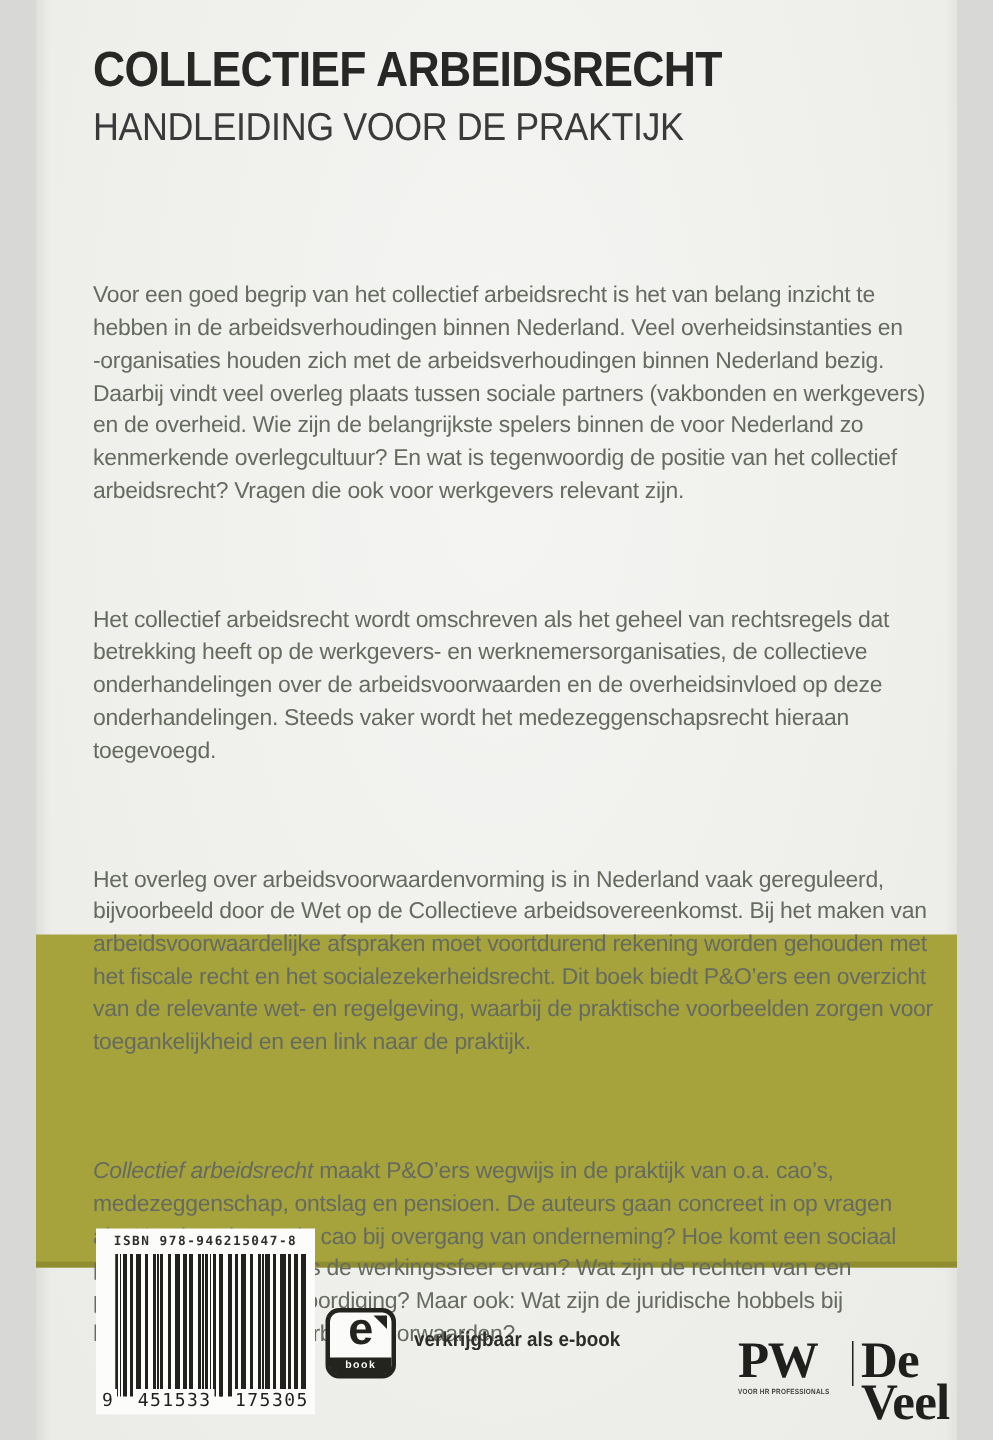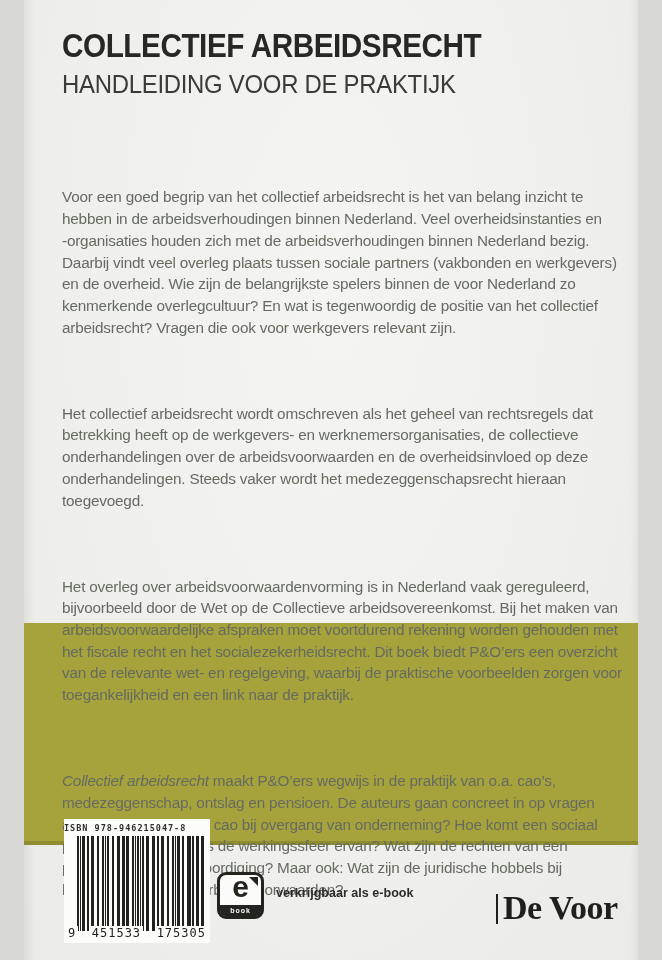--- a/index.html
+++ b/index.html
@@ -43,21 +43,21 @@
     white-space:pre;
   }
   .text-block p{margin:0 0 21px 0;}
   .lead-italic{font-style:italic;}
   
   .barcode-box{
     position:absolute;left:40px;top:819px;width:146px;height:124px;
     background:#fcfcfb;z-index:3;
   }
   .isbn-label{
-    position:absolute;top:4px;left:0;right:0;text-align:left;
+    position:absolute;top:4px;left:0;right:0;text-align:center;
     font-family:"DejaVu Sans Mono", monospace;
     font-size:8.5px;font-weight:bold;letter-spacing:1px;color:#2f2f2c;
     white-space:nowrap;
   }
   .bars{
     position:absolute;left:13px;right:5px;top:17px;bottom:12px;
     background-image:
       repeating-linear-gradient(90deg,#21211e 0 2px,transparent 2px 5px),
       repeating-linear-gradient(90deg,#21211e 0 1px,transparent 1px 7px),
       repeating-linear-gradient(90deg,transparent 0 3px,#21211e 3px 4px,transparent 4px 11px);
@@ -160,17 +160,21 @@
   </div>
 
   <div class="ebook-logo">
     <div class="e">e</div>
     <div class="fold"></div>
     <div class="word">book</div>
   </div>
   <div class="ebook-caption">verkrijgbaar als e-book</div>
 
   <div class="publisher">
+    <div class="pw-wrap">
+      <div class="pw">PW</div>
+      <div class="tagline">VOOR HR PROFESSIONALS</div>
+    </div>
     <div class="pipe"></div>
-    <div class="degids">De Voor</div>
+    <div class="degids">De Veel</div>
   </div>
 
 </div>
 
 </body></html>

